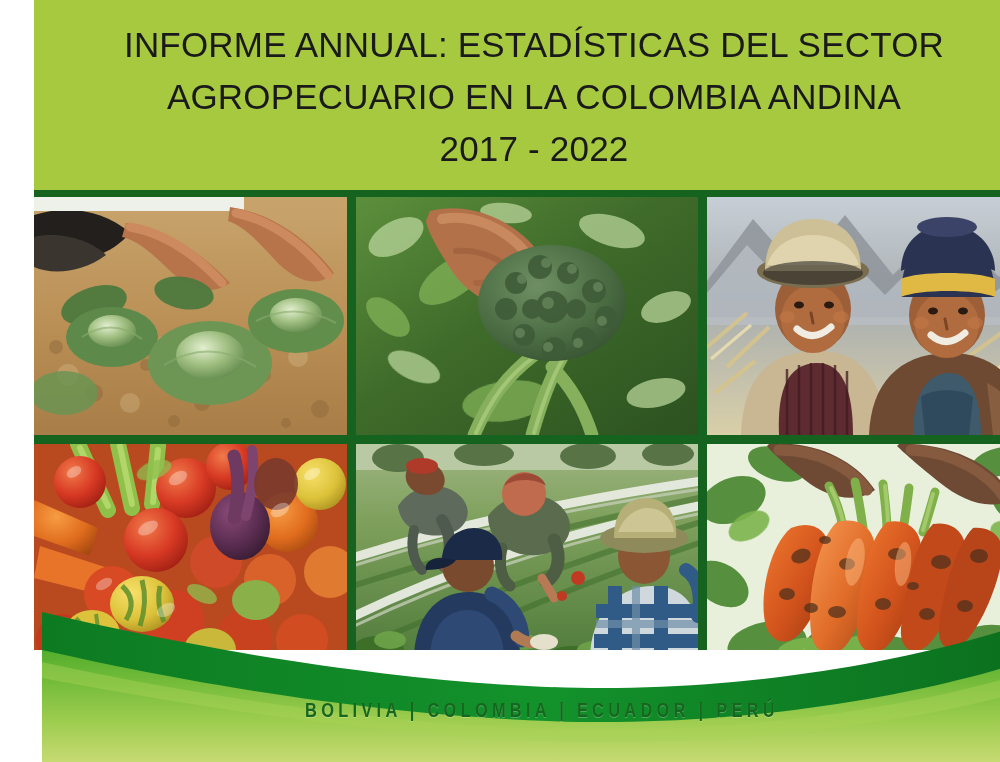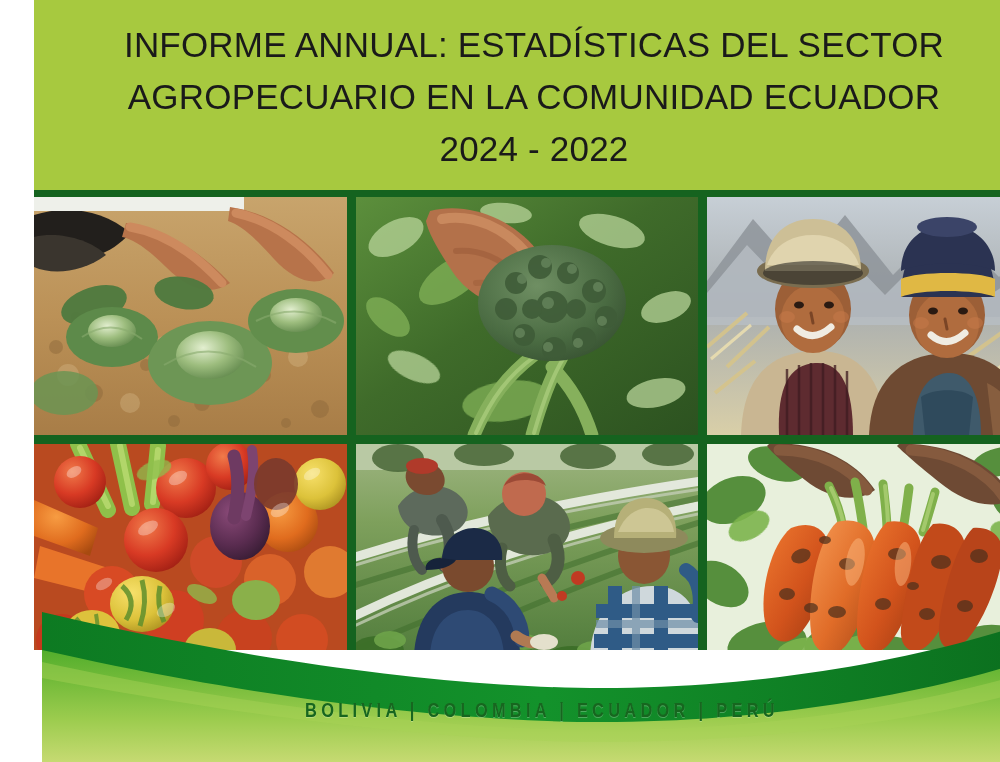--- a/index.html
+++ b/index.html
@@ -73,22 +73,22 @@
     text-shadow:0 1px 0 rgba(255,255,255,.25);
   }
 </style>
 </head>
 <body>
 
 <div class="cover">
 
   <div class="header">
     <div class="title-line">INFORME ANNUAL: ESTADÍSTICAS DEL SECTOR</div>
-    <div class="title-line">AGROPECUARIO EN LA COMUNIDAD ECUADOR</div>
-    <div class="title-line">2024 - 2022</div>
+    <div class="title-line">AGROPECUARIO EN LA COLOMBIA ANDINA</div>
+    <div class="title-line">2017 - 2022</div>
   </div>
 
   <div class="grid">
 
     <div class="cell">
       <svg viewBox="0 0 313 238" preserveAspectRatio="none" aria-hidden="true">
         <defs>
           <linearGradient id="soil1" x1="0" y1="0" x2="0" y2="1">
             <stop offset="0" stop-color="#c8a46c"></stop>
               <stop offset="0.5" stop-color="#bb9157"></stop>

